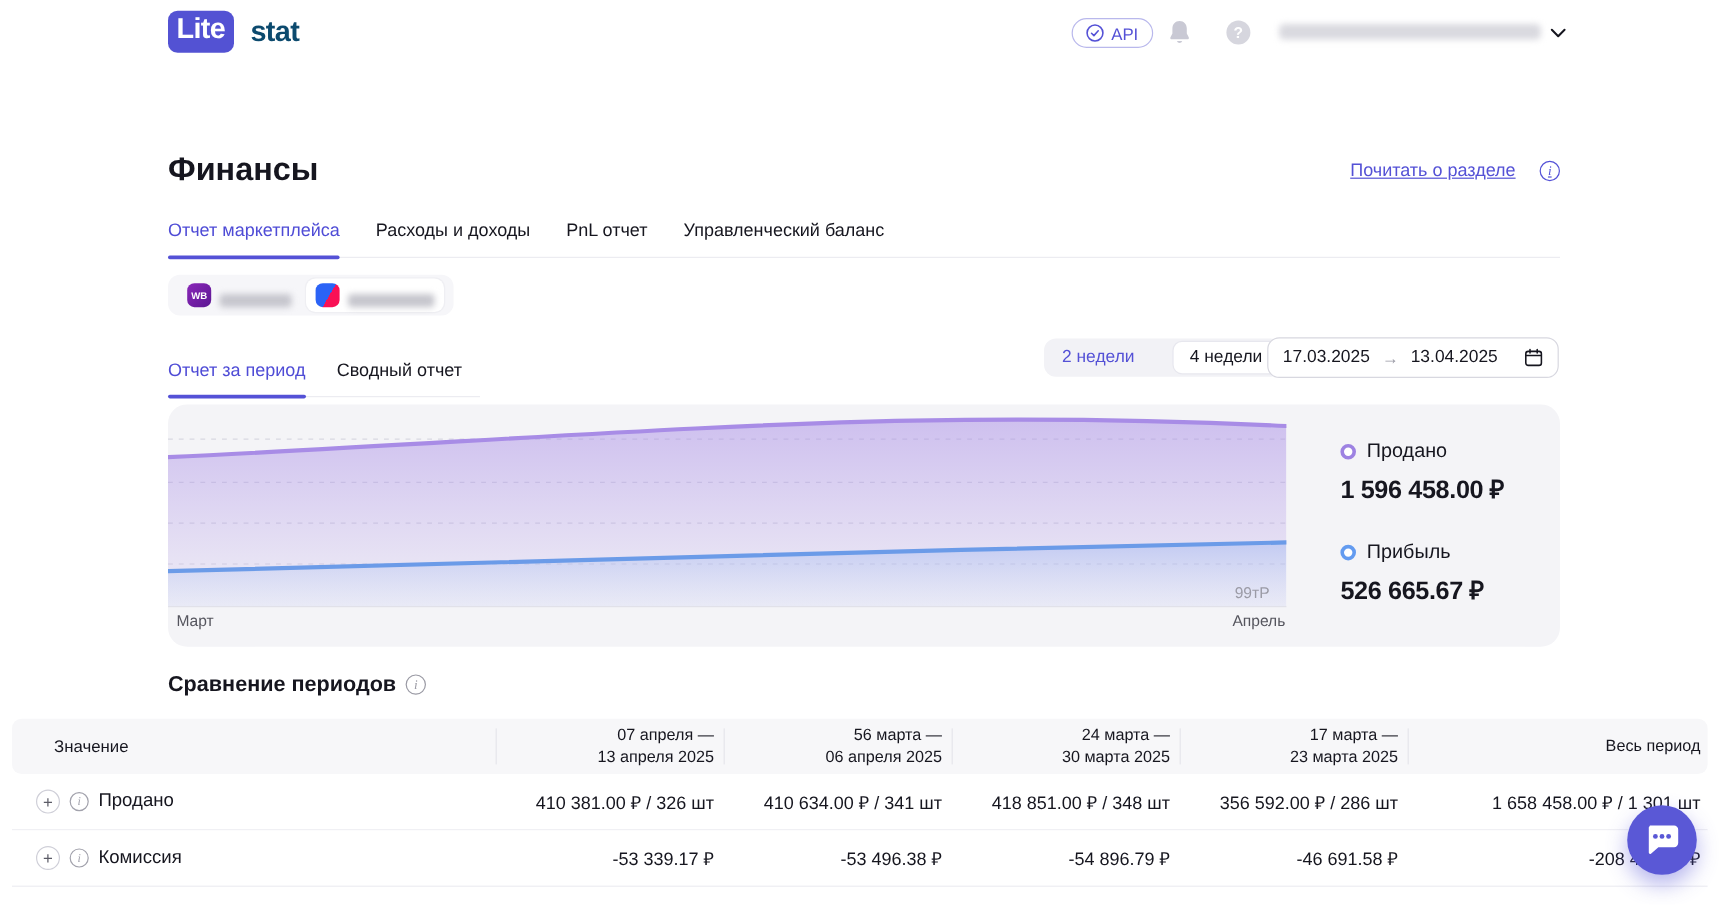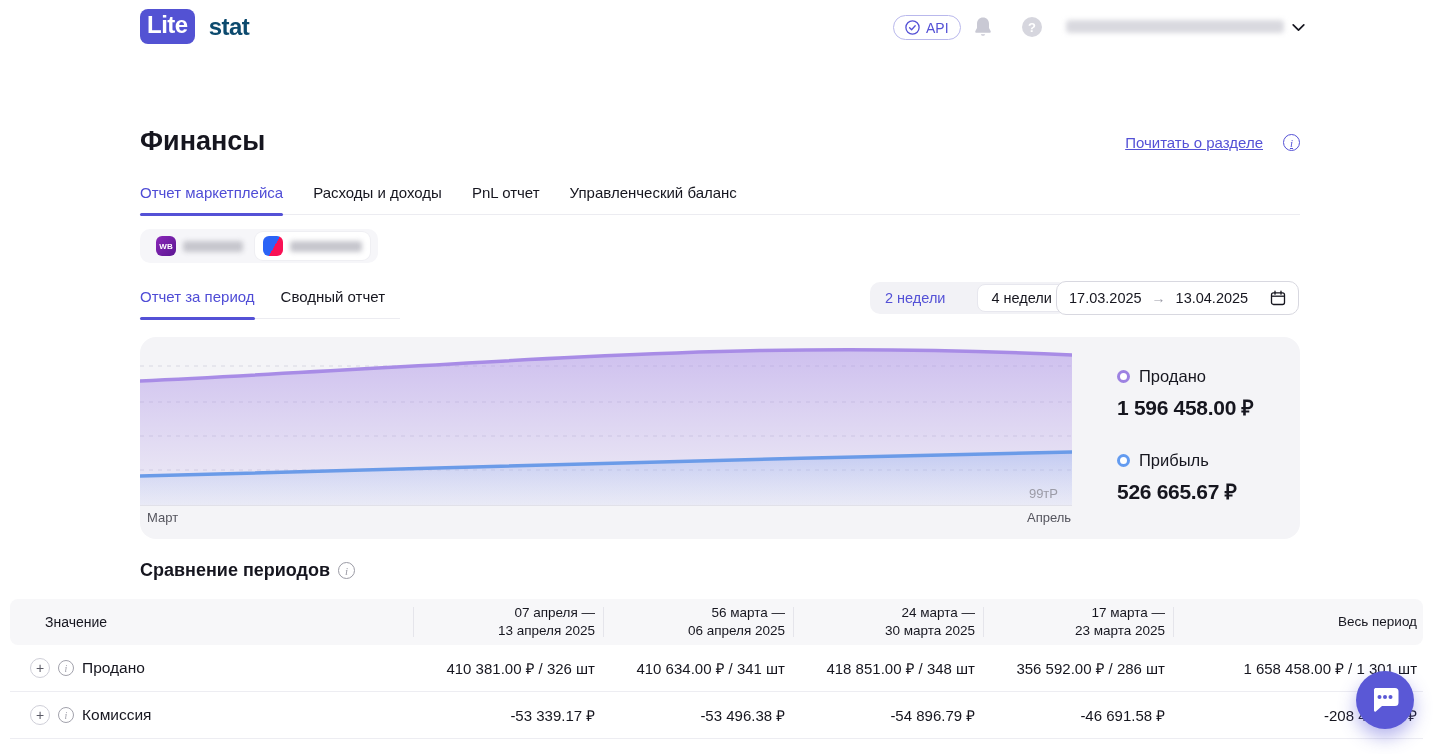--- a/index.html
+++ b/index.html
@@ -20,31 +20,31 @@
   .user-blur { position:absolute; left:1066px; top:20px; width:218px; height:13px; border-radius:4px; background:#d9d9df; filter:blur(2.5px); }
   .chev { position:absolute; left:1290px; top:19px; width:17px; height:17px; cursor:pointer; }
 
   
   .tabbar { position:absolute; display:flex; border-bottom:1px solid #ececf1; }
   .tabbar .tab { position:relative; padding-bottom:13px; font-size:15px; color:#16161f; cursor:pointer; white-space:nowrap; }
   .tabbar .tab.active { color:#4f4cd6; }
   .tabbar .tab.active::after { content:""; position:absolute; left:0; right:0; bottom:-2px; height:3px; border-radius:2px; background:#5451d6; }
   .nav-tabs { left:140px; top:64px; width:1160px; gap:32px; }
   .section-tabs { left:140px; top:184px; width:1160px; gap:30px; }
-  .report-tabs { left:140px; top:288px; width:260px; gap:26px;text-align:right; }
+  .report-tabs { left:140px; top:300px; width:260px; gap:26px;text-align:right; }
 
   .page-title { position:absolute; left:140px; top:126px; font-size:27px; font-weight:700; }
   .about-link { position:absolute; right:133px; top:134px; display:flex; align-items:flex-start; gap:20px; color:#5451d6; font-size:15px; cursor:pointer;text-decoration:underline; }
   .i-circle { display:inline-flex; width:17px; height:17px; border:1.4px solid currentColor; border-radius:50%;
     align-items:center; justify-content:center; font-size:11px; font-family:"Liberation Serif",serif; font-style:italic; }
 
   
   .chips { position:absolute; left:140px; top:229px; height:34px; display:flex; align-items:center; gap:4px;
     background:#f6f6f9; border-radius:10px; padding:0 8px 0 8px; }
-  .chip { display:flex; align-items:center; gap:7px; padding:4px 8px; border-radius:8px; cursor:pointer; }
+  .chip { display:flex; align-items:flex-end; gap:7px; padding:4px 8px; border-radius:8px; cursor:pointer; }
   .chip.card { background:#fff; box-shadow:0 0 0 1px #efeff3; }
   .mp-icon { width:20px; height:20px; border-radius:6px; color:#fff; font-size:8px; font-weight:700;
     display:flex; align-items:center; justify-content:center; }
   .wb { background:linear-gradient(135deg,#8a27b8,#5c1793); }
   .oz { background:linear-gradient(120deg,#2b63f6 55%,#f91155 55%); }
   .name-blur { height:11px; border-radius:3px; background:#c6c6cd; filter:blur(2.5px); }
 
   
   .segmented { position:absolute; left:870px; top:282px; height:32px; display:flex; align-items:center;
     background:#f2f2f6; border-radius:10px; padding:2px; font-size:14.5px;gap:19px; }

